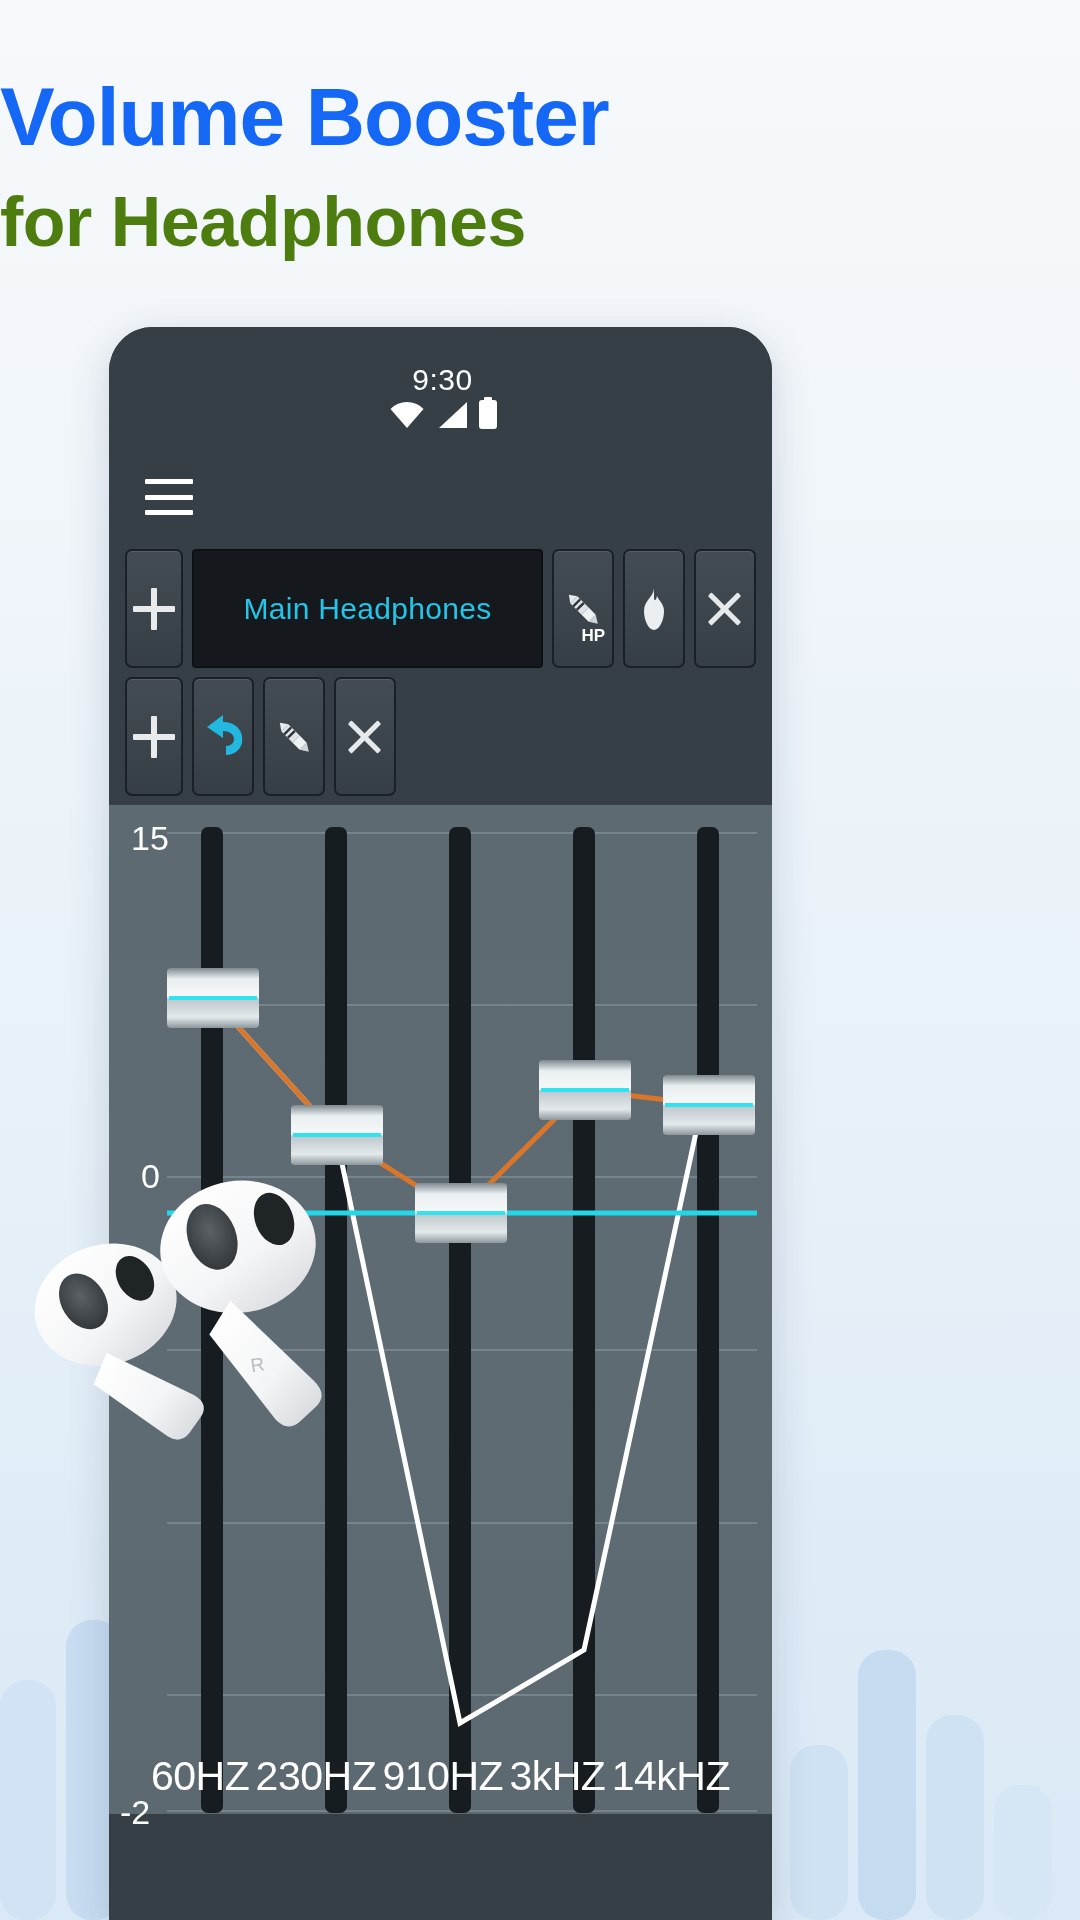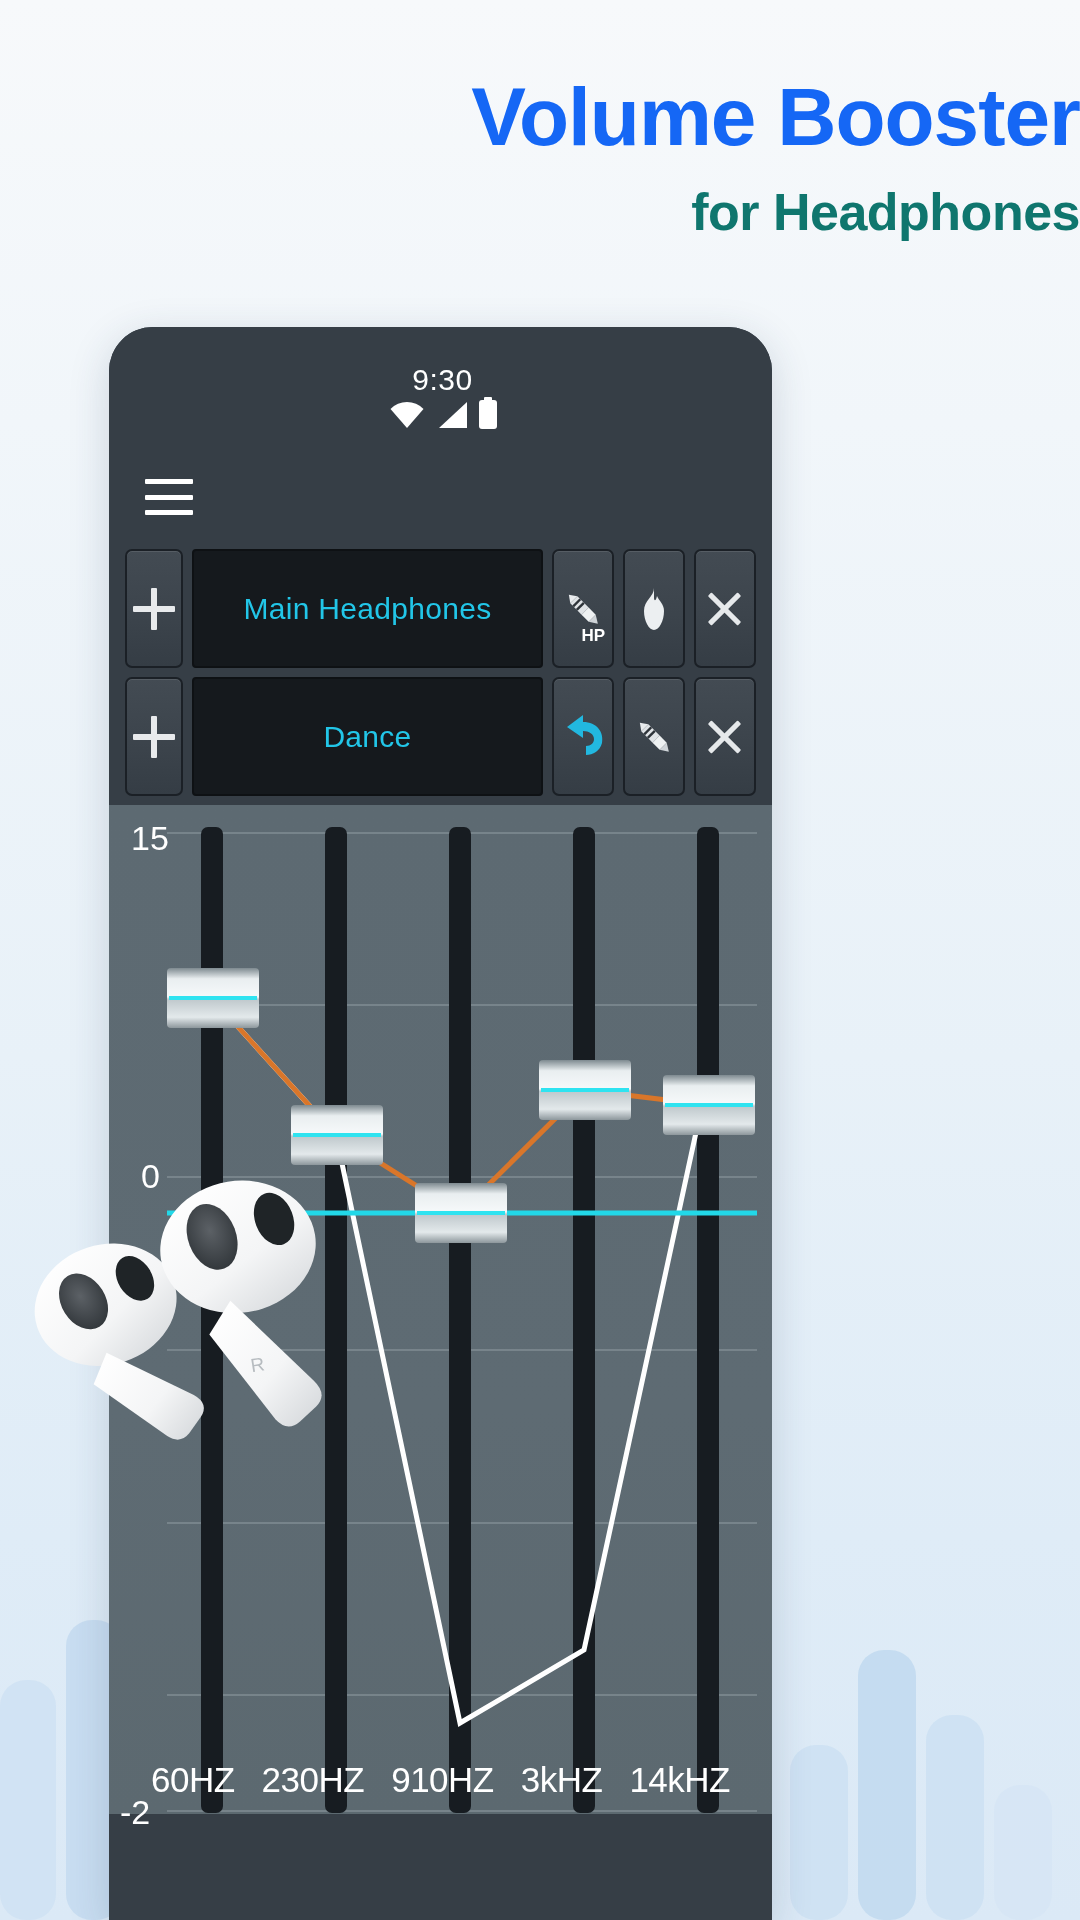--- a/index.html
+++ b/index.html
@@ -7,26 +7,26 @@
   body {
     font-family:"Liberation Sans", sans-serif;
     background:linear-gradient(180deg,#f7f9fb 0%,#f1f6fa 22%,#e8f1f8 55%,#dfecf7 80%,#dbe9f6 100%);
     position:relative;
   }
 
   
   .deco-bars { position:absolute; left:0; bottom:0; width:1080px; height:420px; z-index:0; }
 
   
-  .headline { position:absolute; top:74px; left:0; width:1080px; text-align:right; z-index:5; }
+  .headline { position:absolute; top:74px; left:0; width:1080px; text-align:left; z-index:5; }
   .headline .h1 {
     font-size:82px; font-weight:bold; color:#1567f5; letter-spacing:-1px; line-height:1.05;
   }
   .headline .h2 {
-    font-size:52px; font-weight:bold; color:#0f766e; margin-top:22px; letter-spacing:-0.5px;
+    font-size:70px; font-weight:bold; color:#4d7c0f; margin-top:22px; letter-spacing:-0.5px;
   }
 
   
   .phone {
     position:absolute; left:109px; top:327px; width:663px; height:1593px;
     border-radius:44px 44px 0 0; overflow:hidden; z-index:4;
     background:#343c44;
     box-shadow:0 10px 40px rgba(40,60,90,0.18);
   }
   .phone-chrome { position:absolute; inset:0; background:#363e46; }
@@ -97,21 +97,21 @@
 
   .axis-label { position:absolute; color:#ffffff; font-size:34px; font-weight:400; }
   .axis-15  { left:22px; top:14px; }
   .axis-0   { left:32px; top:352px; }
   .axis-m15 { left:11px; top:988px; }
 
   .freq-row {
     position:absolute; bottom:14px; left:0; width:663px;
     display:flex; justify-content:space-between; padding:0 42px;
   }
-  .freq-row span { color:#ffffff; font-size:35px; letter-spacing:-0.5px;text-align:center; }
+  .freq-row span { color:#ffffff; font-size:41px; letter-spacing:-0.5px;text-align:center; }
 
   
   .airpods { position:absolute; left:0; top:1150px; width:360px; height:360px; z-index:9; }
 </style>
 </head>
 <body>
 
 <svg class="deco-bars" viewBox="0 0 1080 420" preserveAspectRatio="none">
   <rect x="0" y="180" width="56" height="240" rx="26" fill="#cfe2f3" opacity="0.85"></rect>
   <rect x="66" y="120" width="56" height="300" rx="26" fill="#c4dbf0" opacity="0.85"></rect>
@@ -182,23 +182,20 @@
       </div>
       <div class="btn btn-icon">
         <div class="xicon"></div>
       </div>
     </div>
 
     <div class="preset-row">
       <div class="btn btn-add">
         <div class="plus"></div>
       </div>
-      <div class="preset-name">
-        <span>Dance</span>
-      </div>
       <div class="btn btn-icon">
         <svg class="undo" viewBox="0 0 50 50">
           <path d="M25 10 C39 10 46 20 44 31 C42 39 35 43 28 43 L28 34 C33 34 36 31 36 27 C36 22 31 19 25 19 L25 26 L9 15 L25 3 Z" fill="#22b8e0"></path>
         </svg>
       </div>
       <div class="btn btn-icon">
         <svg class="pencil" viewBox="0 0 44 44">
           <g transform="rotate(-45 22 22)">
             <polygon points="22,2 27,9 17,9" fill="#e9ecee"></polygon>
             <rect x="17" y="9" width="10" height="16" fill="#dfe3e6"></rect>

